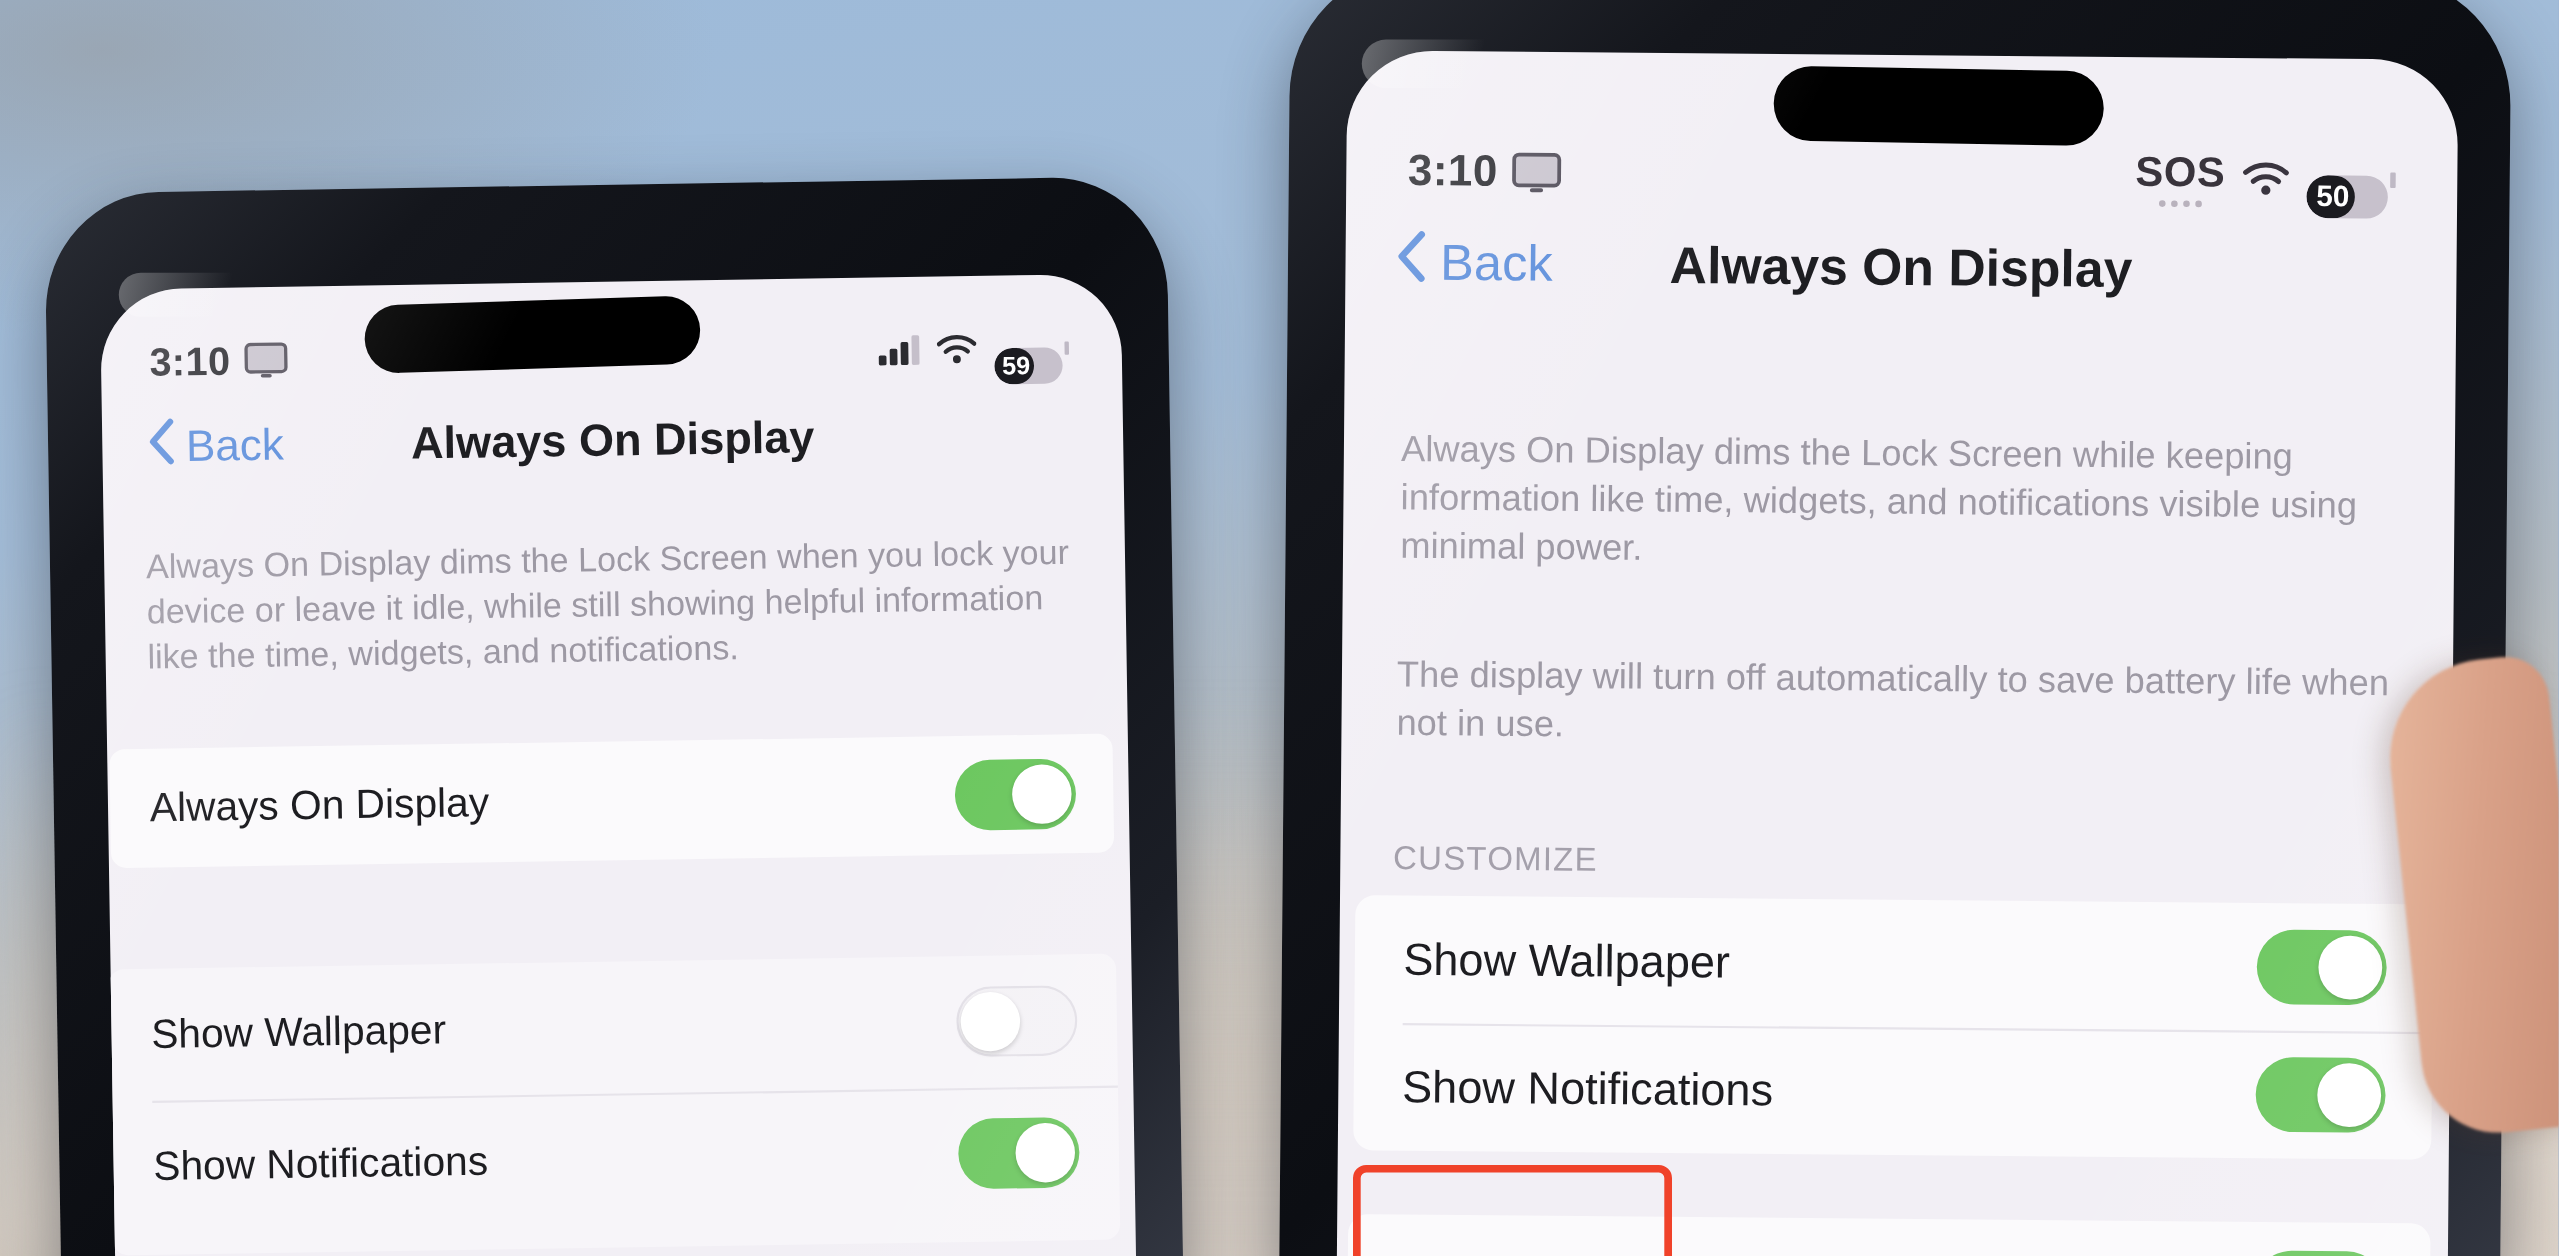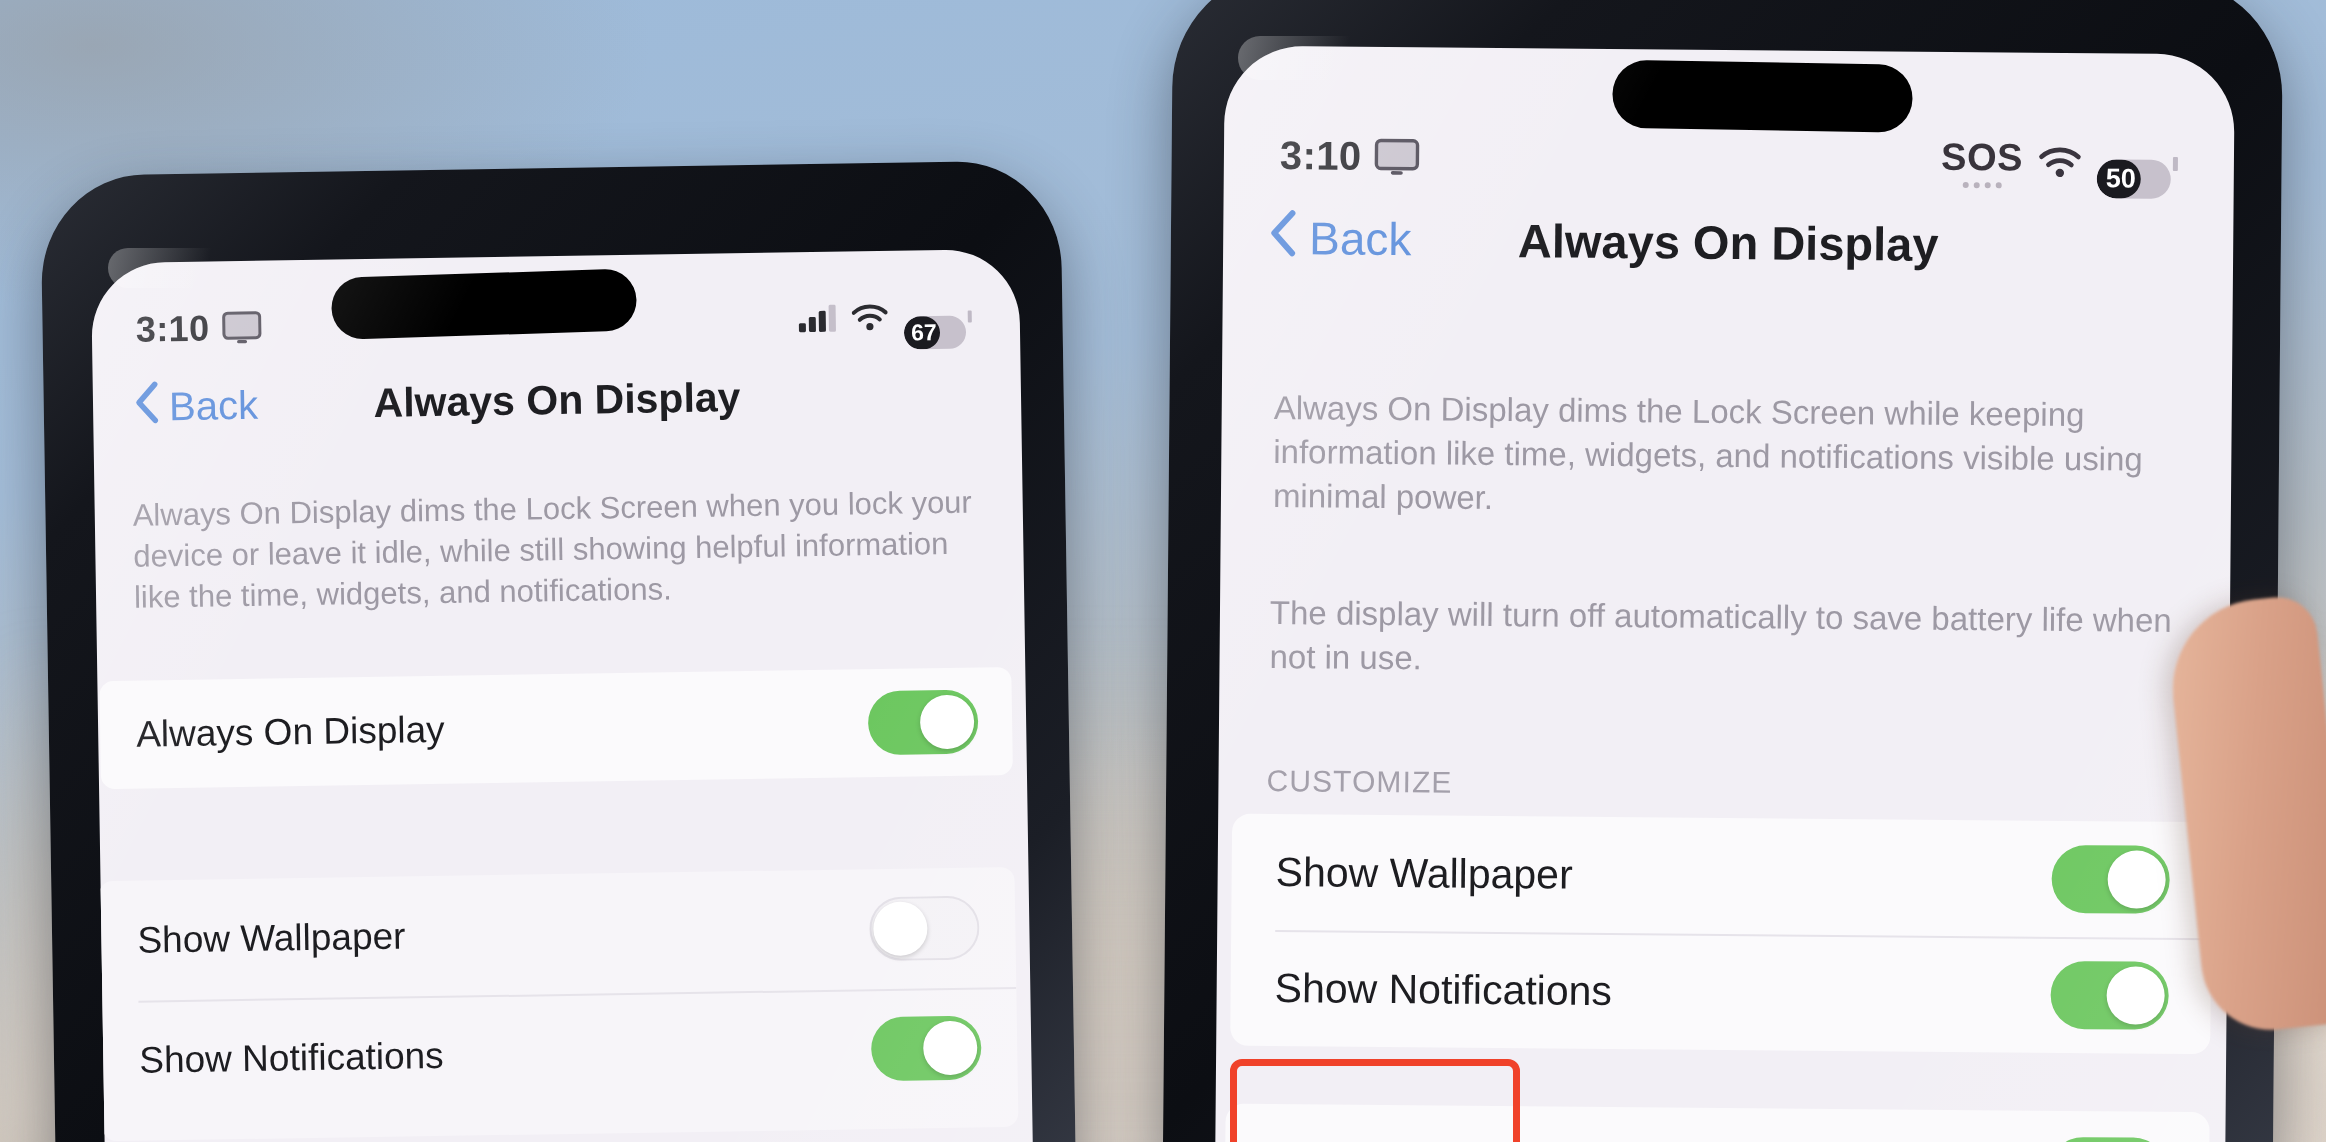--- a/index.html
+++ b/index.html
@@ -174,21 +174,21 @@
         <span>
           <svg class="icon-wifi" width="36" height="27" viewBox="0 0 36 27">
             <path d="M2 8.5 A24 24 0 0 1 34 8.5" stroke="#2b2b30" stroke-width="4" fill="none" stroke-linecap="round"></path>
             <path d="M8 15.5 A15 15 0 0 1 28 15.5" stroke="#2b2b30" stroke-width="4" fill="none" stroke-linecap="round"></path>
             <circle cx="18" cy="22.5" r="3.6" fill="#2b2b30"></circle>
           </svg>
         </span>
         <span class="battery">
           <span class="batt-body" style="width:62px;height:33px;padding:0 7px;">
             <span class="batt-fill" style="width:58%"></span>
-            <span class="batt-num" style="font-size:23px;">67</span>
+            <span class="batt-num" style="font-size:23px;">59</span>
           </span>
           <span class="batt-cap" style="width:4px;height:12px;"></span>
         </span>
       </div>
     </div>
 
     <div class="island" style="left:240px; top:16px; width:305px; height:62px;"></div>
 
     <div class="navbar" style="top:108px; height:72px; padding-left:40px; font-size:40px;">
       <div class="back-btn">

